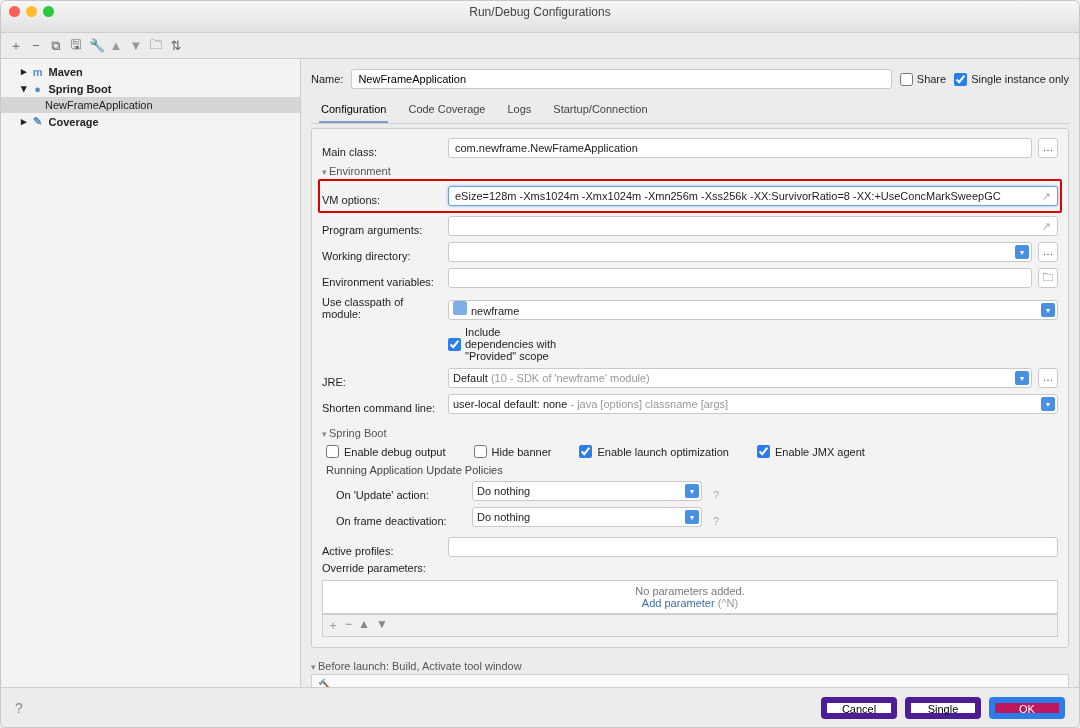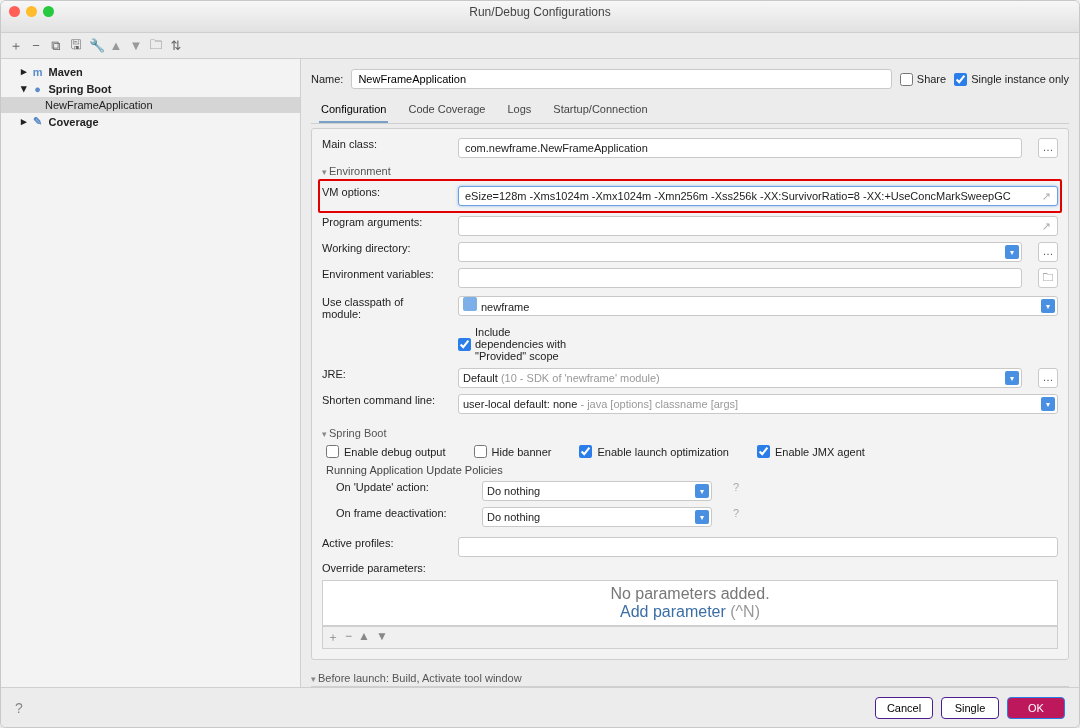--- a/index.html
+++ b/index.html
@@ -19,46 +19,46 @@
 .tree-item.sel { background: #d5d5d5; }
 .main { flex:1; padding: 6px 10px 0 10px; overflow-y:auto; }
 .namerow { display:flex; align-items:center; gap:8px; padding: 4px 0 8px 0; }
 .namerow input.namefield { flex:1; height:20px; border:1px solid #c9c9c9; border-radius:3px; padding:0 6px; font-size:11px; }
 .chk { display:flex; align-items:center; gap:4px; font-size:11px; }
 .chk input { width:13px; height:13px; }
 .tabs { display:flex; gap:18px; border-bottom:1px solid #cfcfcf; padding: 2px 8px 0 8px; }
 .tab { padding: 4px 2px 6px 2px; cursor:pointer; color:#444; }
 .tab.active { border-bottom: 2px solid #7aa0c8; color:#000; }
 .panel { border:1px solid #cfcfcf; background:#f3f3f3; margin-top:4px; padding: 6px 10px 10px 10px; border-radius:3px; }
-.row { display:flex; align-items:flex-start; padding: 3px 0; gap:16px; }
+.row { display:flex; align-items:flex-end; padding: 3px 0; gap:6px; }
 .row label { width: 120px; font-size:11px; color:#222; }
 .row .field { flex:1; height:20px; border:1px solid #c9c9c9; background:#fff; border-radius:3px; padding: 0 6px; font-size:11px; color:#222; display:flex; align-items:center; }
 .row .field.mono { font-family: Menlo, Consolas, monospace; font-size:11px; }
 .row .btn-more { width:20px; height:20px; border:1px solid #c9c9c9; border-radius:3px; background:#fff; text-align:center; line-height:16px; cursor:pointer; font-size:11px; color:#555; }
 .row select, .select { flex:1; height:20px; border:1px solid #c9c9c9; border-radius:3px; background:#fff; padding:0 4px; font-size:11px; position:relative; }
 .select .caret { position:absolute; right:2px; top:2px; width:14px; height:14px; background:#4a90e2; border-radius:2px; display:flex; align-items:center; justify-content:center; color:#fff; font-size:8px; }
 .select .val { line-height:18px; }
 .section-hdr { color:#555; font-size:11px; padding: 4px 0 2px 0; }
 .section-hdr::before { content:"▾ "; color:#888; font-size:9px; }
 .highlight-box { border: 2px solid #e00000; border-radius:2px; padding: 2px; margin-left:-4px; margin-right:-4px; }
 .checkline { display:flex; gap:28px; padding: 4px 0 4px 4px; align-items:center; }
 .checkline .chk { gap:5px; }
 input[type=checkbox].checked { accent-color:#2b7de9; }
 .param-table { border:1px solid #cfcfcf; background:#fff; margin-top:4px; }
 .param-table .thead { display:flex; background:#f0f0f0; border-bottom:1px solid #cfcfcf; font-size:10px; color:#555; }
 .param-table .thead div { flex:1; text-align:center; padding:2px 0; border-right:1px solid #cfcfcf; }
-.param-table .tbody { text-align:center; padding: 4px 0; color:#777; font-size:16px; }
+.param-table .tbody { text-align:center; padding: 4px 0; color:#777; font-size:11px; }
 .param-table .tbody a { color:#3a6ea5; cursor:pointer; }
 .minibar { border:1px solid #cfcfcf; background:#f0f0f0; padding:2px 4px; display:flex; gap:6px; color:#888; font-size:12px; }
 .before-launch { margin-top:8px; }
 .bl-body { border:1px solid #cfcfcf; background:#fafafa; padding:3px 6px; font-size:11px; display:flex; align-items:center; gap:4px; }
 .footer { position:absolute; bottom:0; left:0; right:0; height:40px; border-top:1px solid #cfcfcf; background:#ececec; display:flex; align-items:center; justify-content:space-between; padding: 0 14px; }
 .footer .help { color:#888; font-size:14px; cursor:pointer; }
 .footer .btns { display:flex; gap:8px; }
-.footer button { width:58px; height:22px; border:1px solid #4c1d95; border-radius:4px; background:#fff; font-size:11px; cursor:pointer; }
+.footer button { width:76px; height:22px; border:6px solid #4c1d95; border-radius:4px; background:#fff; font-size:11px; cursor:pointer; }
 .footer button.primary { background:#be185d; border-color:#2b7de9; color:#fff; }
 .gray { color:#999; }
 .icon-folder { color:#888; }
 .small-icon { width:14px; display:inline-block; text-align:center; color:#5a8cc8; }
 .qmark { width:16px; color:#aaa; text-align:center; cursor:pointer; }
 .mod-icon { width:14px; height:14px; display:inline-block; background:#7db0e8; border-radius:2px; margin-right:4px; }
 .build-icon { color:#3a8a3a; font-size:12px; }
 </style>
 </head>
 <body>

